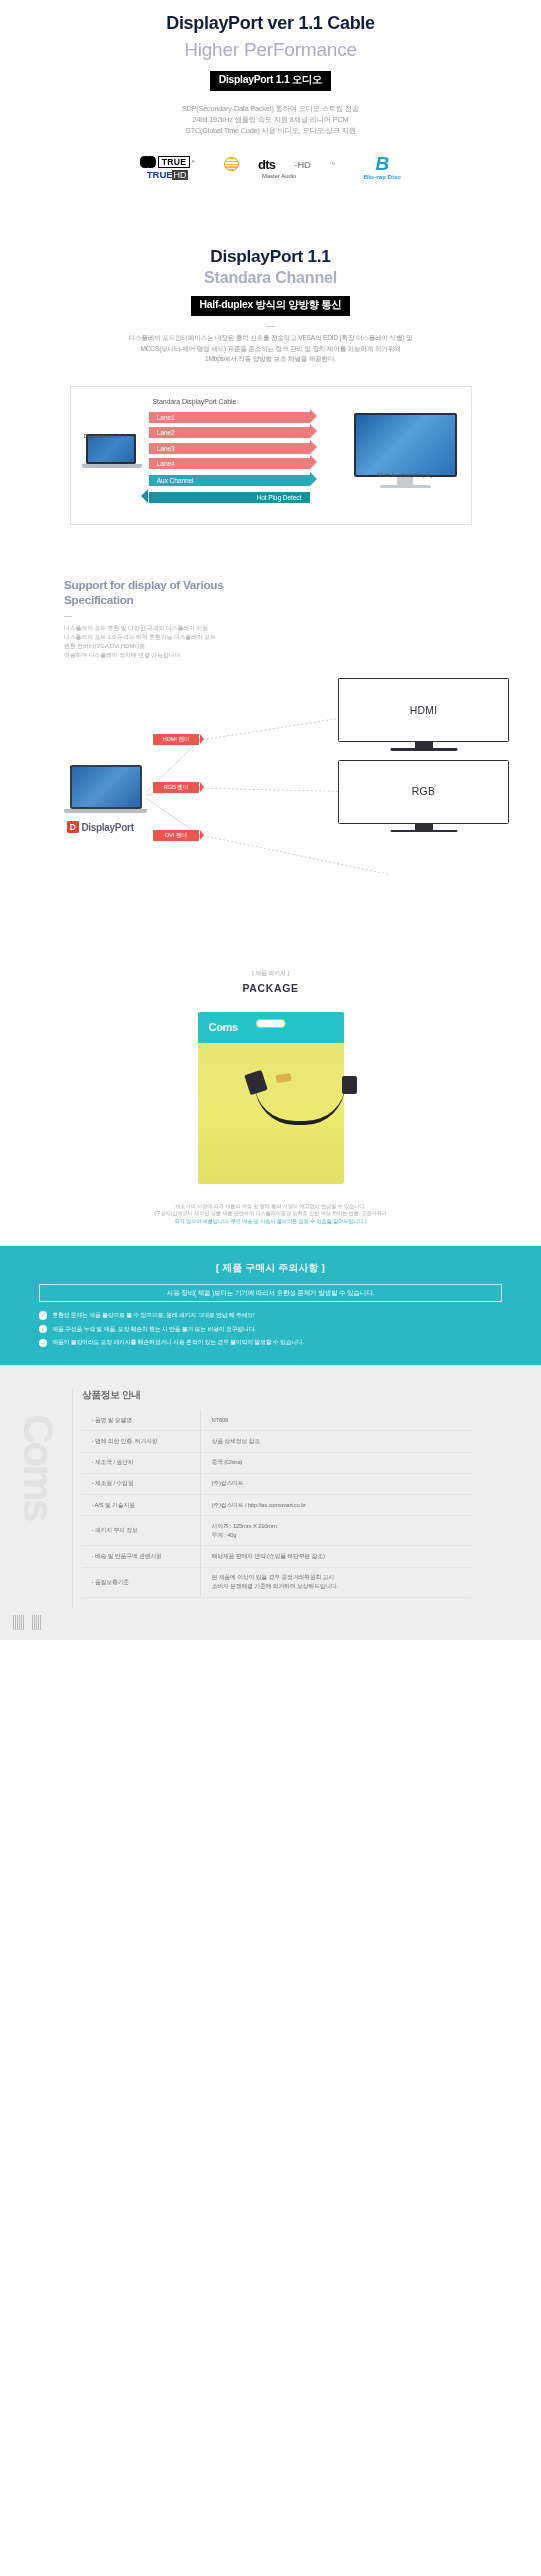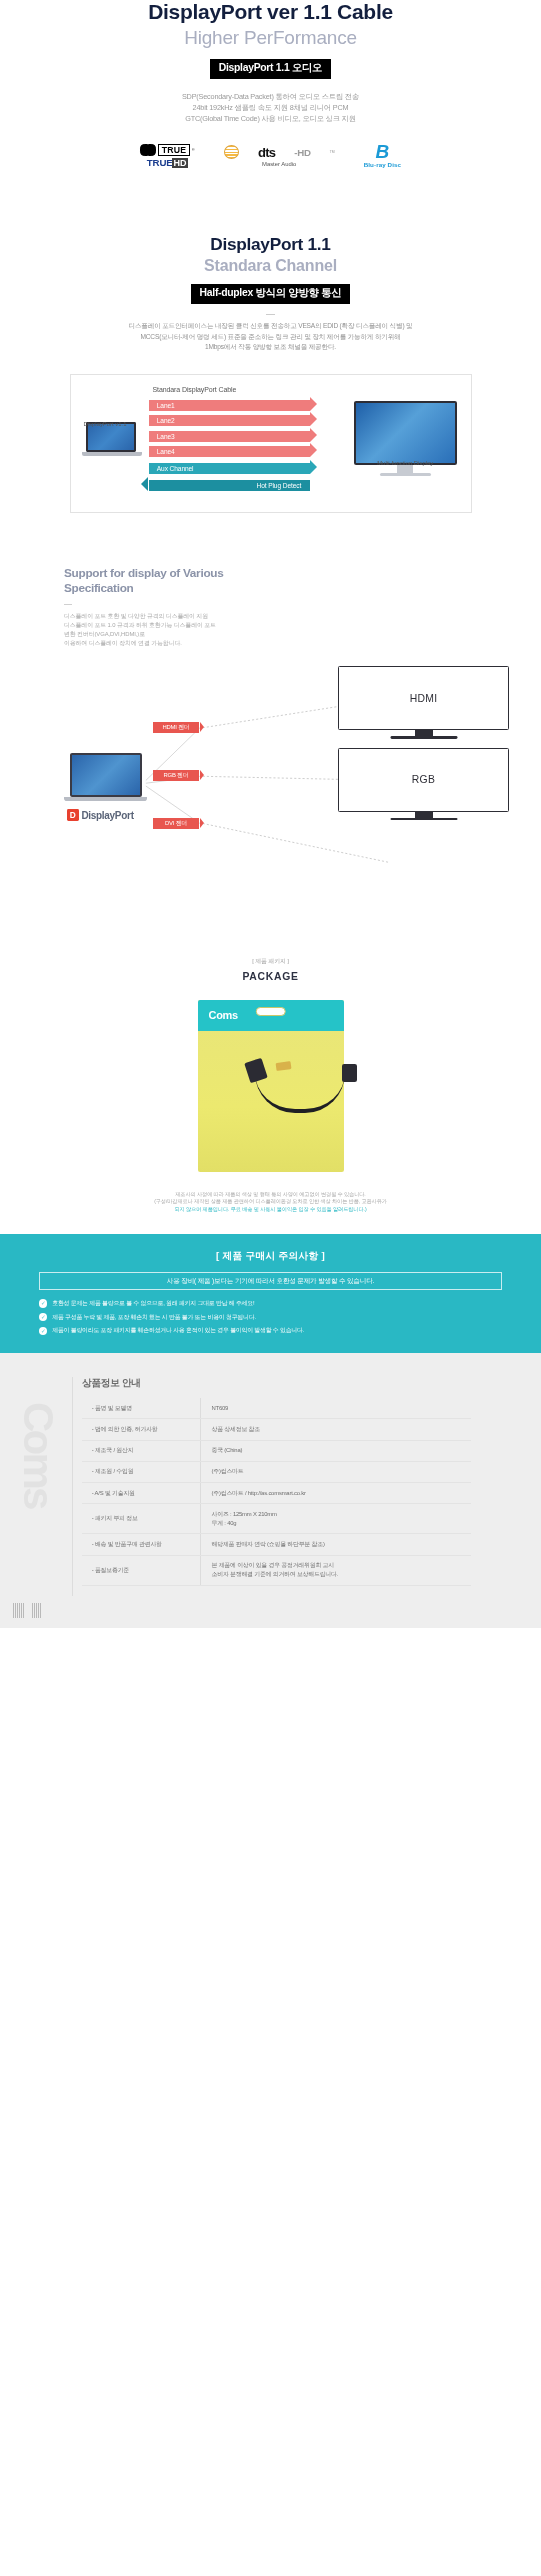--- a/index.html
+++ b/index.html
@@ -8,22 +8,22 @@
     background: #ffffff;
     font-family: "Liberation Sans", "DejaVu Sans", sans-serif;
     color: #333;
     -webkit-font-smoothing: antialiased;
   }
   .page { width: 541px; position: relative; overflow: hidden; }
 
   
   .sec-hero { padding-top: 0; text-align: center; }
   .hero-title {
-    font-size: 21px; font-weight: bold; color: #131f3e;
-    letter-spacing: -0.3px; line-height: 23.6px; padding-top: 0;
+    font-size: 18px; font-weight: bold; color: #131f3e;
+    letter-spacing: -0.3px; line-height: 23.6px; padding-top: 12px;
   }
   .hero-sub {
     font-size: 19px; color: #a9aec0; letter-spacing: -0.2px;
     line-height: 28px; font-weight: normal;
   }
   .black-tag {
     display: inline-block; background: #000; color: #fff;
     font-size: 10.4px; font-weight: bold; padding: 2.8px 8.3px 3.5px;
     letter-spacing: -0.3px; margin-top: 7px;
   }
@@ -48,21 +48,21 @@
   .dolby-word {
     border: 1.4px solid #000; font-size: 8.7px; font-weight: bold;
     padding: 0 2.8px; line-height: 10.4px; letter-spacing: 0.2px; color:#000;
   }
   .dolby-reg { font-size: 3.5px; vertical-align: super; color: #000; }
   .dolby-bottom {
     display: flex; align-items: flex-end; margin-top: 0.7px;
   }
   .truehd-t { font-size: 9.7px; font-weight: bold; color: #1b3d8f; letter-spacing: -0.1px;}
   .truehd-hd {
-    font-size: 9px; font-weight: bold; color: #fff; background: #404040;
+    font-size: 9px; font-weight: normal; color: #fff; background: #404040;
     padding: 0 1.4px; margin-left: -0.7px;
   }
   .logo-dts { display: flex; flex-direction: column; align-items: center; }
   .dts-top { display: flex; align-items: center; gap: 19px; }
   .dts-rings {
     width: 15.3px; height: 14px; border-radius: 50%;
     background: repeating-linear-gradient(#f5b942 0 1.4px, #fff 1.4px 2.8px);
     border: 0.7px solid #e0a53a;
   }
   .dts-word { font-size: 13px; font-weight: bold; color: #111; letter-spacing: -0.7px; }

